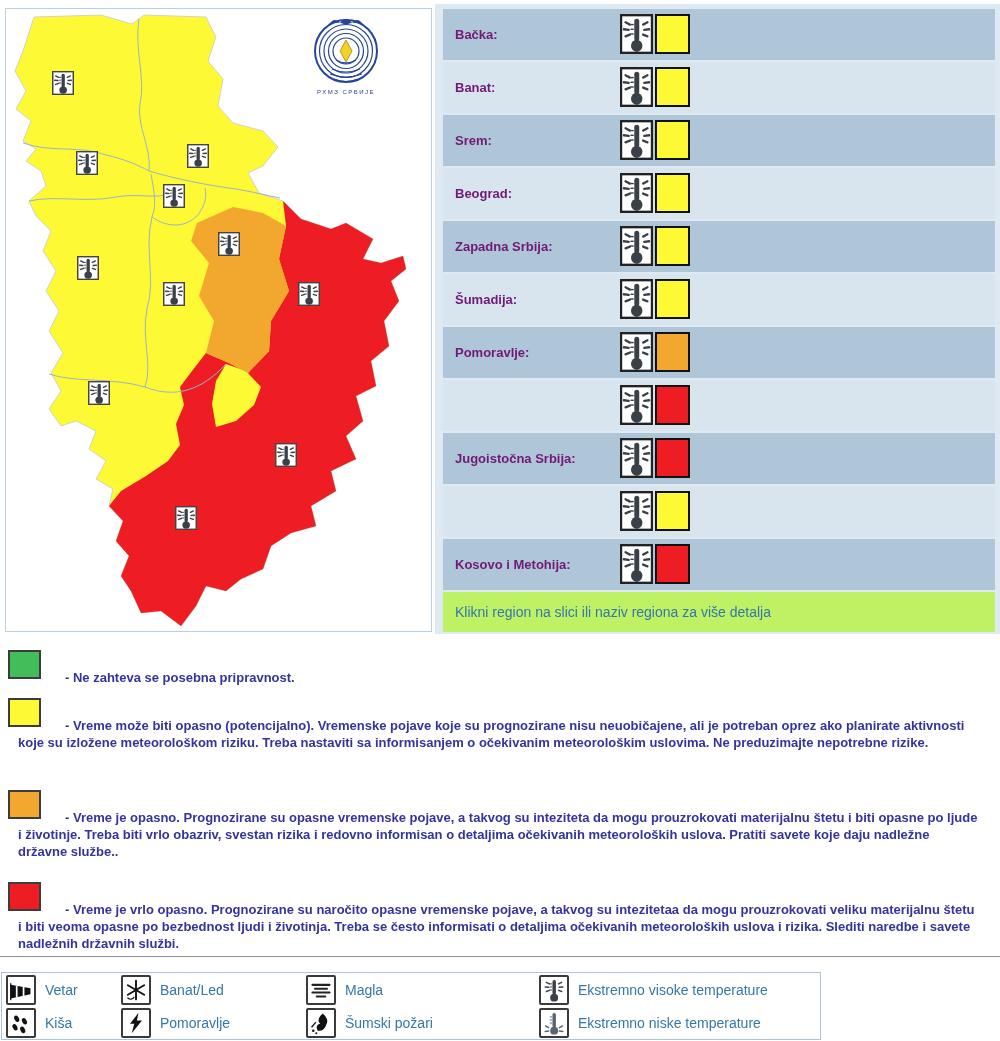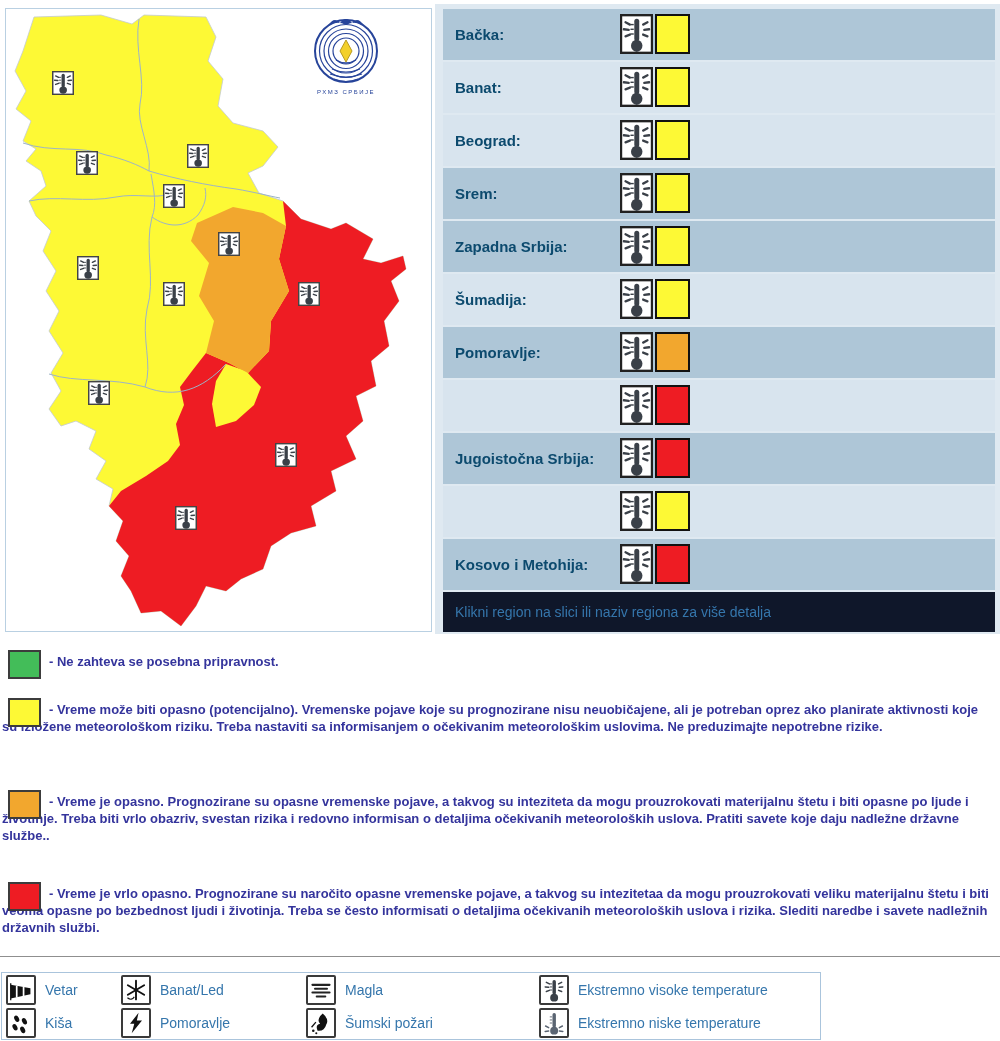--- a/index.html
+++ b/index.html
@@ -13,32 +13,32 @@
   .map-thermo{position:absolute;width:22px;height:24px;}
   .logo-svg{position:absolute;left:300px;top:4px;width:80px;height:86px;}
 
   
   .panel-bg{position:absolute;left:435px;top:4px;width:565px;height:630px;background:#dfe9f1;}
   .rows{position:absolute;left:8px;top:5px;right:5px;}
   .rrow{position:relative;height:51px;margin-bottom:2px;}
   .rrow.dark{background:#aec6d7;}
   .rrow.light{background:#d8e4ee;}
   .rlabel{display:inline-block;line-height:51px;padding-left:12px;
-          font-size:15px;font-weight:bold;color:#0c4a6e;cursor:pointer;}
+          font-size:13px;font-weight:bold;color:#701a75;cursor:pointer;}
   .wbox{position:absolute;left:177px;top:5px;display:flex;align-items:flex-start;}
   .wbox .tb{width:33px;height:40px;display:block;}
   .wbox .cb{width:31px;height:36px;border:2px solid #111;margin-left:2px;}
-  .hint-row{height:40px;background:#0f172a;line-height:40px;padding-left:12px;
+  .hint-row{height:40px;background:#bef264;line-height:40px;padding-left:12px;
             font-size:14px;color:#3576ac;}
 
   
   .legend-item{position:absolute;left:0;right:0;}
   .sq{position:absolute;left:8px;top:2px;width:33px;height:29px;
       border:2px solid #3c3c3c;box-sizing:border-box;}
-  .ltext{margin:0;padding:5px 6px 0 2px;text-indent:47px;font-size:13px;
+  .ltext{margin:16px;padding:5px 6px 0 2px;text-indent:47px;font-size:13px;
          font-weight:bold;color:#34349c;line-height:17px;}
 
   .sep{position:absolute;left:0;right:0;top:956px;height:1px;background:#8f8f8f;}
 
   
   .ph-box{position:absolute;left:1px;top:972px;width:820px;height:68px;
           border:1px solid #aac4dc;box-sizing:border-box;
           display:grid;grid-template-columns:115px 185px 233px auto;
           grid-template-rows:1fr 1fr;align-items:center;}
   .ph-cell{display:flex;align-items:center;padding-left:4px;}
@@ -207,33 +207,33 @@
         <span class="rlabel">Banat:</span>
         <span class="wbox">
           <svg class="tb" viewBox="0 0 30 34" preserveAspectRatio="none">
               <rect x="1" y="1" width="28" height="32" fill="#fff" stroke="#222" stroke-width="2"></rect>
               <use href="#sym-hot"></use>
             </svg>
           <span class="cb" style="background: rgb(253, 249, 53);"></span>
         </span>
       </div>
 
+      <div class="rrow dark">
+        <span class="rlabel">Srem:</span>
+        <span class="wbox">
+          <svg class="tb" viewBox="0 0 30 34" preserveAspectRatio="none">
+              <rect x="1" y="1" width="28" height="32" fill="#fff" stroke="#222" stroke-width="2"></rect>
+              <use href="#sym-hot"></use>
+            </svg>
+          <span class="cb" style="background: rgb(253, 249, 53);"></span>
+        </span>
+      </div>
+
       <div class="rrow light">
         <span class="rlabel">Beograd:</span>
-        <span class="wbox">
-          <svg class="tb" viewBox="0 0 30 34" preserveAspectRatio="none">
-              <rect x="1" y="1" width="28" height="32" fill="#fff" stroke="#222" stroke-width="2"></rect>
-              <use href="#sym-hot"></use>
-            </svg>
-          <span class="cb" style="background: rgb(253, 249, 53);"></span>
-        </span>
-      </div>
-
-      <div class="rrow dark">
-        <span class="rlabel">Srem:</span>
         <span class="wbox">
           <svg class="tb" viewBox="0 0 30 34" preserveAspectRatio="none">
               <rect x="1" y="1" width="28" height="32" fill="#fff" stroke="#222" stroke-width="2"></rect>
               <use href="#sym-hot"></use>
             </svg>
           <span class="cb" style="background: rgb(253, 249, 53);"></span>
         </span>
       </div>
 
       <div class="rrow dark">

